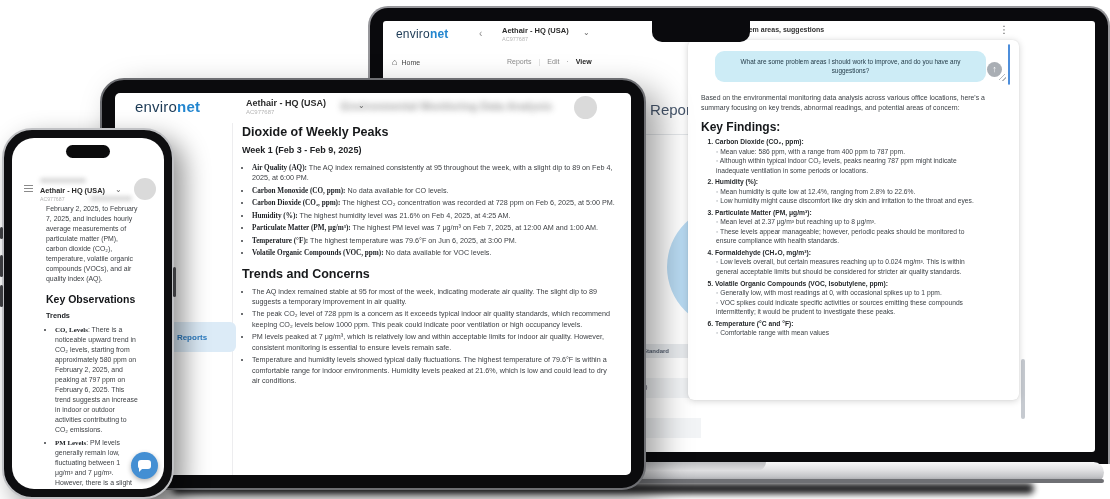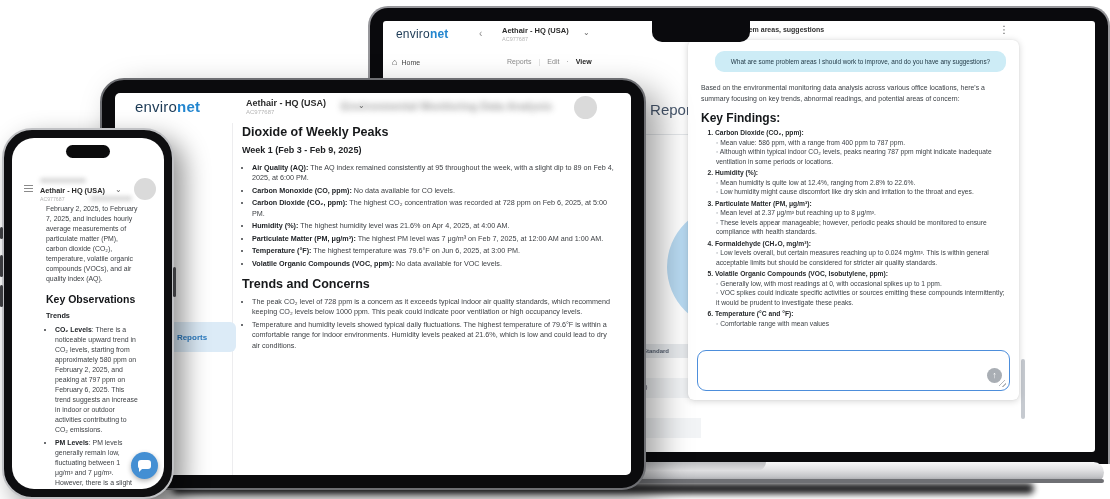--- a/index.html
+++ b/index.html
@@ -3,21 +3,21 @@
 <meta charset="utf-8">
 <style>
   html,body{margin:0;padding:0;background:#fff;}
   .stage{position:relative;width:1110px;height:499px;background:#fff;overflow:hidden;
          font-family:"Liberation Sans",sans-serif;color:#222;}
   .abs{position:absolute;}
 
   
   .avatar{border-radius:50%;background:#dadada;}
   .blur-bar{background:#a8a8a8;opacity:.45;filter:blur(2px);border-radius:2px;}
-  .lead{font-weight:700;color:#212428;}
+  .lead{font-weight:700;color:#212428;font-family:Liberation Serif, serif;}
   .chev{color:#666;font-size:8px;line-height:1;}
   .chev::before{content:"\2304";}
   .home-glyph::before{content:"\2302";font-size:9px;color:#333;}
 
   
   .ground-shadow{left:172px;top:483px;width:862px;height:11px;background:#0f0f11;
                  border-radius:7px;filter:blur(3px);opacity:.92;z-index:0;}
 
   
   .laptop{left:368px;top:6px;width:742px;height:458px;z-index:1;}
@@ -59,21 +59,21 @@
   .lp-table .t-row{height:20px;line-height:20px;padding-left:14px;background:#fff;}
   .lp-table .t-row:nth-child(odd){background:#f2f4f6;}
   .chat-title{left:319px;top:5px;font-size:7px;font-weight:600;color:#333;white-space:nowrap;}
   .kebab{left:616px;top:3px;font-size:10px;color:#555;}
   .kebab::before{content:"\22ee";}
   .lp-scrollthumb{left:638px;top:338px;width:4px;height:60px;background:#c6cad0;border-radius:2px;}
 
   
   .chat-card{left:305px;top:19px;width:331px;height:360px;background:#fff;border-radius:6px;
              box-shadow:0 1px 7px rgba(0,0,0,.18),0 0 1px rgba(0,0,0,.12);
-             display:flex;flex-direction:column;z-index:5;}
+             display:flex;flex-direction:row;z-index:5;}
   .chat-msgs{flex:1;overflow:hidden;padding:11px 13px 2px;}
   .bubble{margin-left:14px;background:#cdecf6;border-radius:9px;padding:6px 8px;
           font-size:6.4px;color:#243b48;line-height:1.45;text-align:center;}
   .chat-intro{margin:11px 0 0;font-size:6.9px;line-height:1.5;color:#3a3f44;}
   .findings-title{font-size:12px;font-weight:700;color:#15181b;margin:7px 0 3px;}
   ol.findings{margin:0;padding-left:14px;font-size:6.7px;line-height:1.42;color:#3a3f44;}
   ol.findings>li{margin-bottom:2px;}
   ol.findings>li::marker{font-weight:700;color:#26292c;}
   .f-title{font-weight:700;color:#26292c;}
   ul.f-points{list-style:none;margin:0;padding-left:1px;}
@@ -278,28 +278,34 @@
         <div class="abs tb-vdivider"></div>
         <div class="abs tb-chip">Reports</div>
 
         <div class="abs tb-doc">
           <h1>Dioxide of Weekly Peaks</h1>
           <h2>Week 1 (Feb 3 - Feb 9, 2025)</h2>
           <ul>
             <li><span class="lead">Air Quality (AQ):</span><span> The AQ index remained consistently at 95 throughout the week, with a slight dip to 89 on Feb 4, 2025, at 6:00 PM.</span></li>
             <li><span class="lead">Carbon Monoxide (CO, ppm):</span><span> No data available for CO levels.</span></li>
             <li><span class="lead">Carbon Dioxide (CO₂, ppm):</span><span> The highest CO₂ concentration was recorded at 728 ppm on Feb 6, 2025, at 5:00 PM.</span></li>
-            <li><span class="lead">Humidity (%):</span><span> The highest humidity level was 21.6% on Apr 4, 2025, at 4:00 AM.</span></li>
+            <li><span class="lead">Humidity (%):</span><span> The highest humidity level was 21.6% on Feb 4, 2025, at 4:25 AM.</span></li>
             <li><span class="lead">Particulate Matter (PM, μg/m³):</span><span> The highest PM level was 7 μg/m³ on Feb 7, 2025, at 12:00 AM and 1:00 AM.</span></li>
             <li><span class="lead">Temperature (°F):</span><span> The highest temperature was 79.6°F on Jun 6, 2025, at 3:00 PM.</span></li>
             <li><span class="lead">Volatile Organic Compounds (VOC, ppm):</span><span> No data available for VOC levels.</span></li>
           </ul>
           <h1>Trends and Concerns</h1>
           <ul>
+              <li>The AQ index remained stable at 95 for most of the week, indicating moderate air quality. The slight dip to 89 suggests a temporary improvement in air quality.</li>
+            </ul>
+          <ul>
               <li>The peak CO₂ level of 728 ppm is a concern as it exceeds typical indoor air quality standards, which recommend keeping CO₂ levels below 1000 ppm. This peak could indicate poor ventilation or high occupancy levels.</li>
+            </ul>
+          <ul>
+              <li>PM levels peaked at 7 μg/m³, which is relatively low and within acceptable limits for indoor air quality. However, consistent monitoring is essential to ensure levels remain safe.</li>
             </ul>
           <ul>
               <li>Temperature and humidity levels showed typical daily fluctuations. The highest temperature of 79.6°F is within a comfortable range for indoor environments. Humidity levels peaked at 21.6%, which is low and could lead to dry air conditions.</li>
             </ul>
         </div>
       </div>
     </div>
   </div>
 
   <div class="abs phone">

